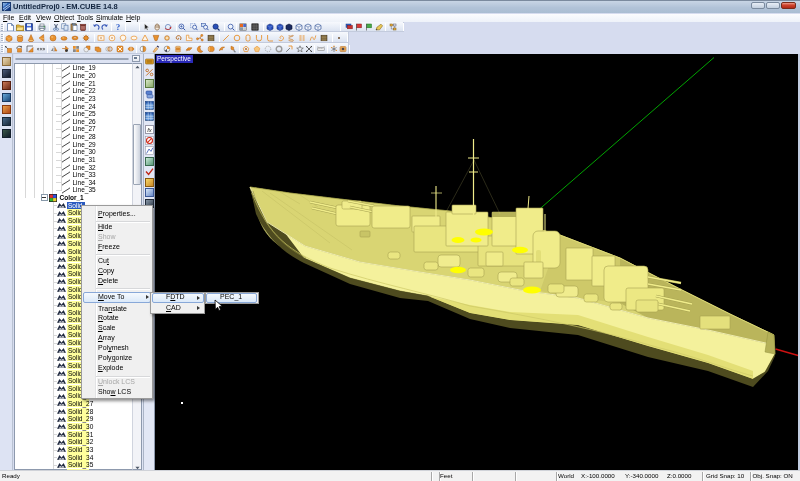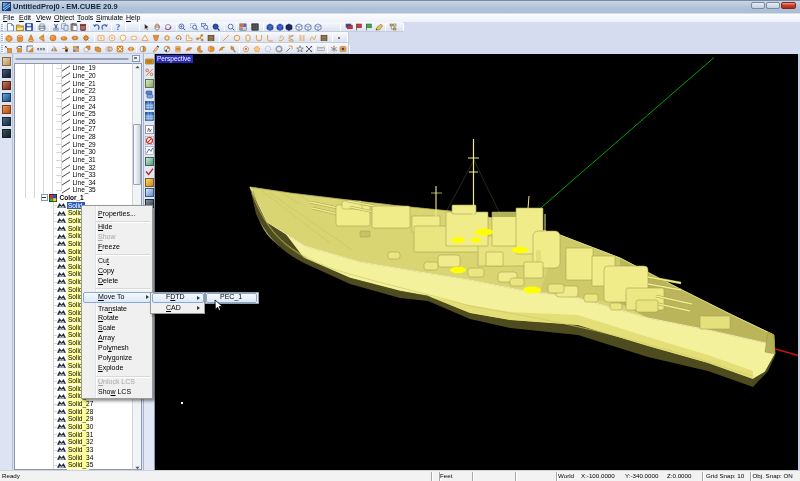--- a/index.html
+++ b/index.html
@@ -38,21 +38,21 @@
 u{text-decoration-thickness:0.5px;text-underline-offset:1px;}
 </style></head><body>
 <div id="win">
 
 <div id="titlebar" class="abs"></div>
 <div id="appicon" class="abs"></div>
 <svg class="abs" style="left:2px;top:2px;" width="9" height="9" viewBox="0 0 9 9">
       <path d="M1 7L8 2M2 8.5L8 4" stroke="#cfe2f8" stroke-width=".8"></path>
       <path d="M1 4L5 1" stroke="#8fb4e0" stroke-width=".7"></path>
     </svg>
-<div id="title" class="abs">UntitledProj0 - EM.CUBE 20.9</div>
+<div id="title" class="abs">UntitledProj0 - EM.CUBE 14.8</div>
 <div class="abs capbtn" style="left:751px;width:14px;background:linear-gradient(#e8eef6,#c2cfdf);border:1px solid #7a8a9e;"></div>
 <div class="abs capbtn" style="left:766px;width:14px;background:linear-gradient(#e8eef6,#c2cfdf);border:1px solid #7a8a9e;"></div>
 <div class="abs capbtn" style="left:781px;width:15px;background:linear-gradient(#f0a090,#d0452e 40%,#b02818);border:1px solid #7a2a1a;"></div>
 <div id="menubar" class="abs"></div>
 <span class="mi" style="left:3px;top:14px;"><u>F</u>ile</span>
 <span class="mi" style="left:19px;top:14px;"><u>E</u>dit</span>
 <span class="mi" style="left:36px;top:14px;"><u>V</u>iew</span>
 <span class="mi" style="left:54px;top:14px;"><u>O</u>bject</span>
 <span class="mi" style="left:77px;top:14px;"><u>T</u>ools</span>
 <span class="mi" style="left:96px;top:14px;"><u>S</u>imulate</span>

